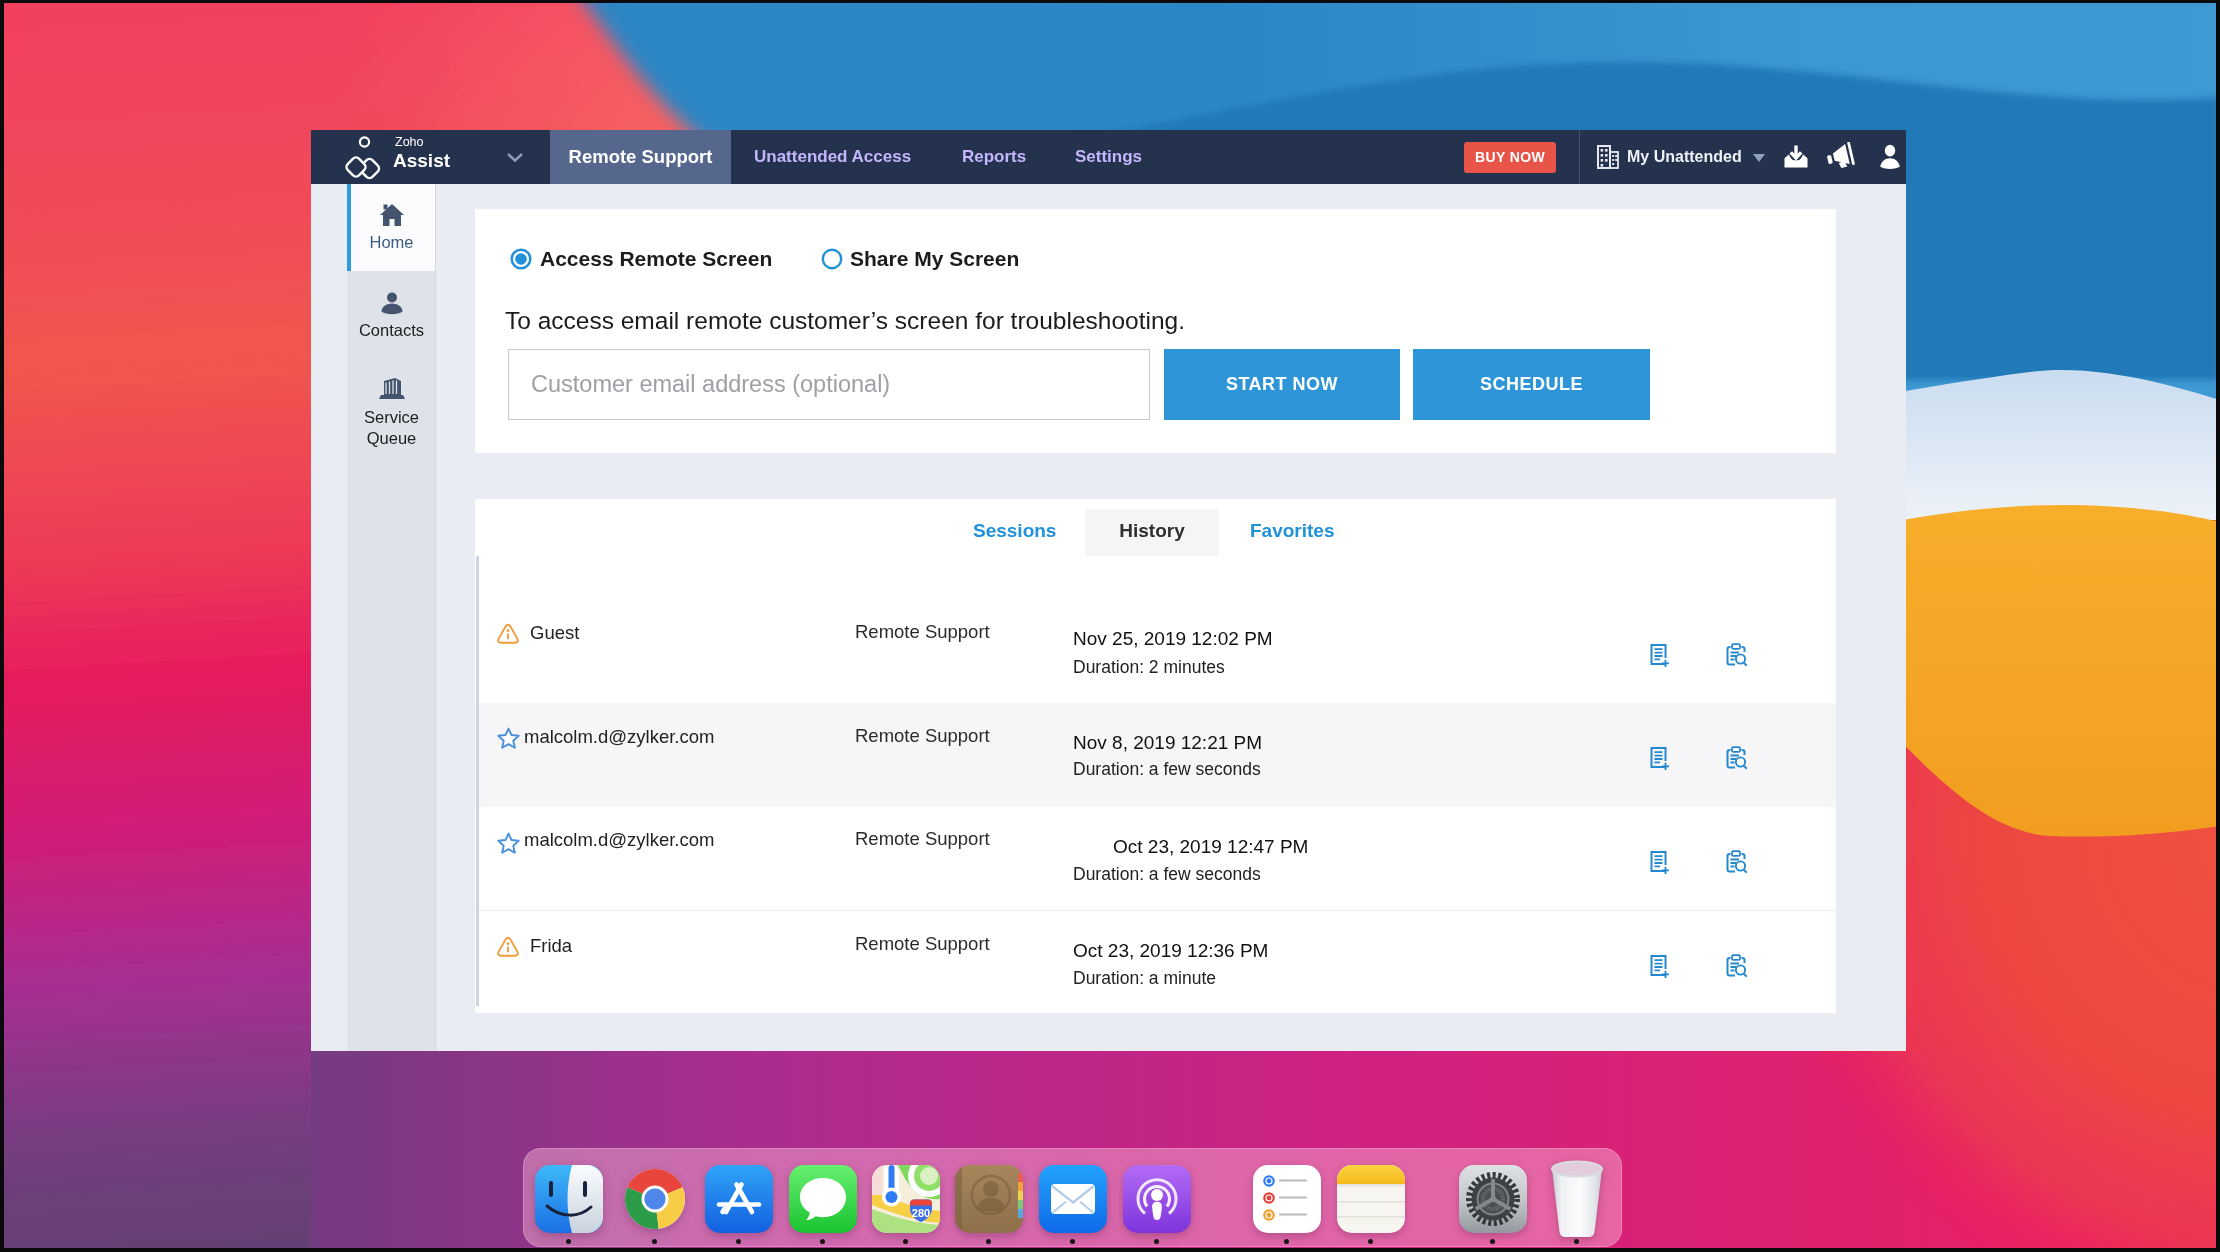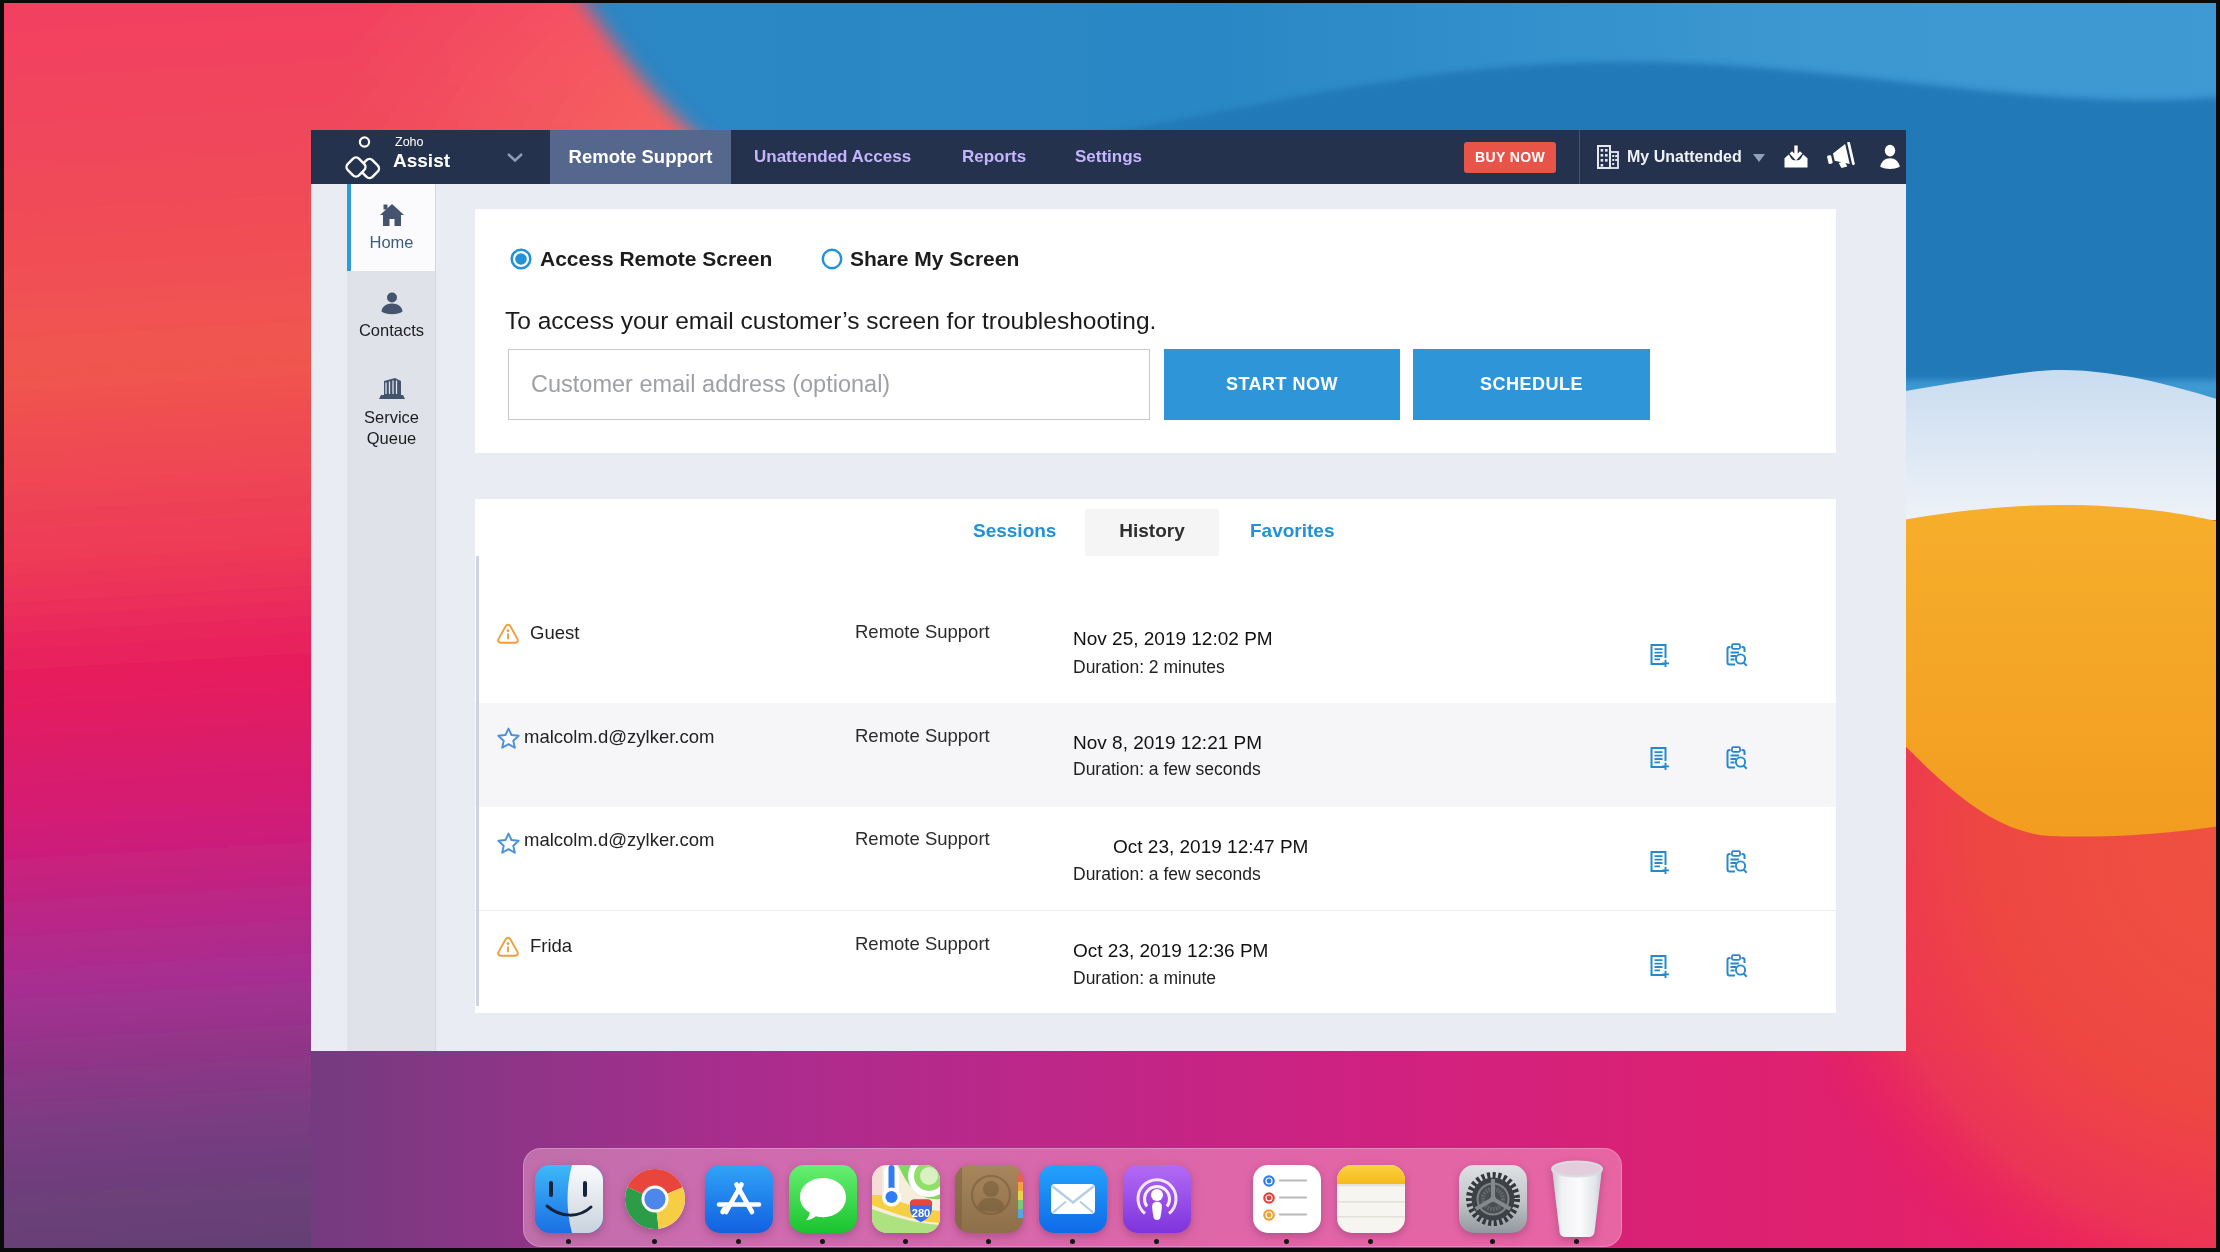--- a/index.html
+++ b/index.html
@@ -221,21 +221,21 @@
   <div id="card1">
     <svg class="abs" style="left:35px;top:39px" width="22" height="22" viewBox="0 0 22 22">
       <circle cx="11" cy="11" r="9.3" fill="none" stroke="#2191d9" stroke-width="2.5"></circle>
       <circle cx="11" cy="11" r="5.8" fill="#2191d9"></circle>
     </svg>
     <div class="abs radiolabel" style="left:65px;top:38px;">Access Remote Screen</div>
     <svg class="abs" style="left:346px;top:39px" width="22" height="22" viewBox="0 0 22 22">
       <circle cx="11" cy="11" r="9.2" fill="none" stroke="#2191d9" stroke-width="2.4"></circle>
     </svg>
     <div class="abs radiolabel" style="left:375px;top:38px;">Share My Screen</div>
-    <div id="para">To access your email customer’s screen for troubleshooting.</div>
+    <div id="para">To access email remote customer’s screen for troubleshooting.</div>
     <div id="email">Customer email address (optional)</div>
     <div class="bluebtn" style="left:689px;width:236px;">START NOW</div>
     <div class="bluebtn" style="left:938px;width:237px;">SCHEDULE</div>
   </div>
   <div id="card2">
     <div class="tabtxt" style="left:498px;">Sessions</div>
     <div id="tab-history">History</div>
     <div class="tabtxt" style="left:775px;">Favorites</div>
     <div style="position:absolute;left:1px;top:57px;width:2.5px;height:450px;background:#ced3dd;z-index:5;"></div>
     <div class="row" style="top:108px;height:96px;">

